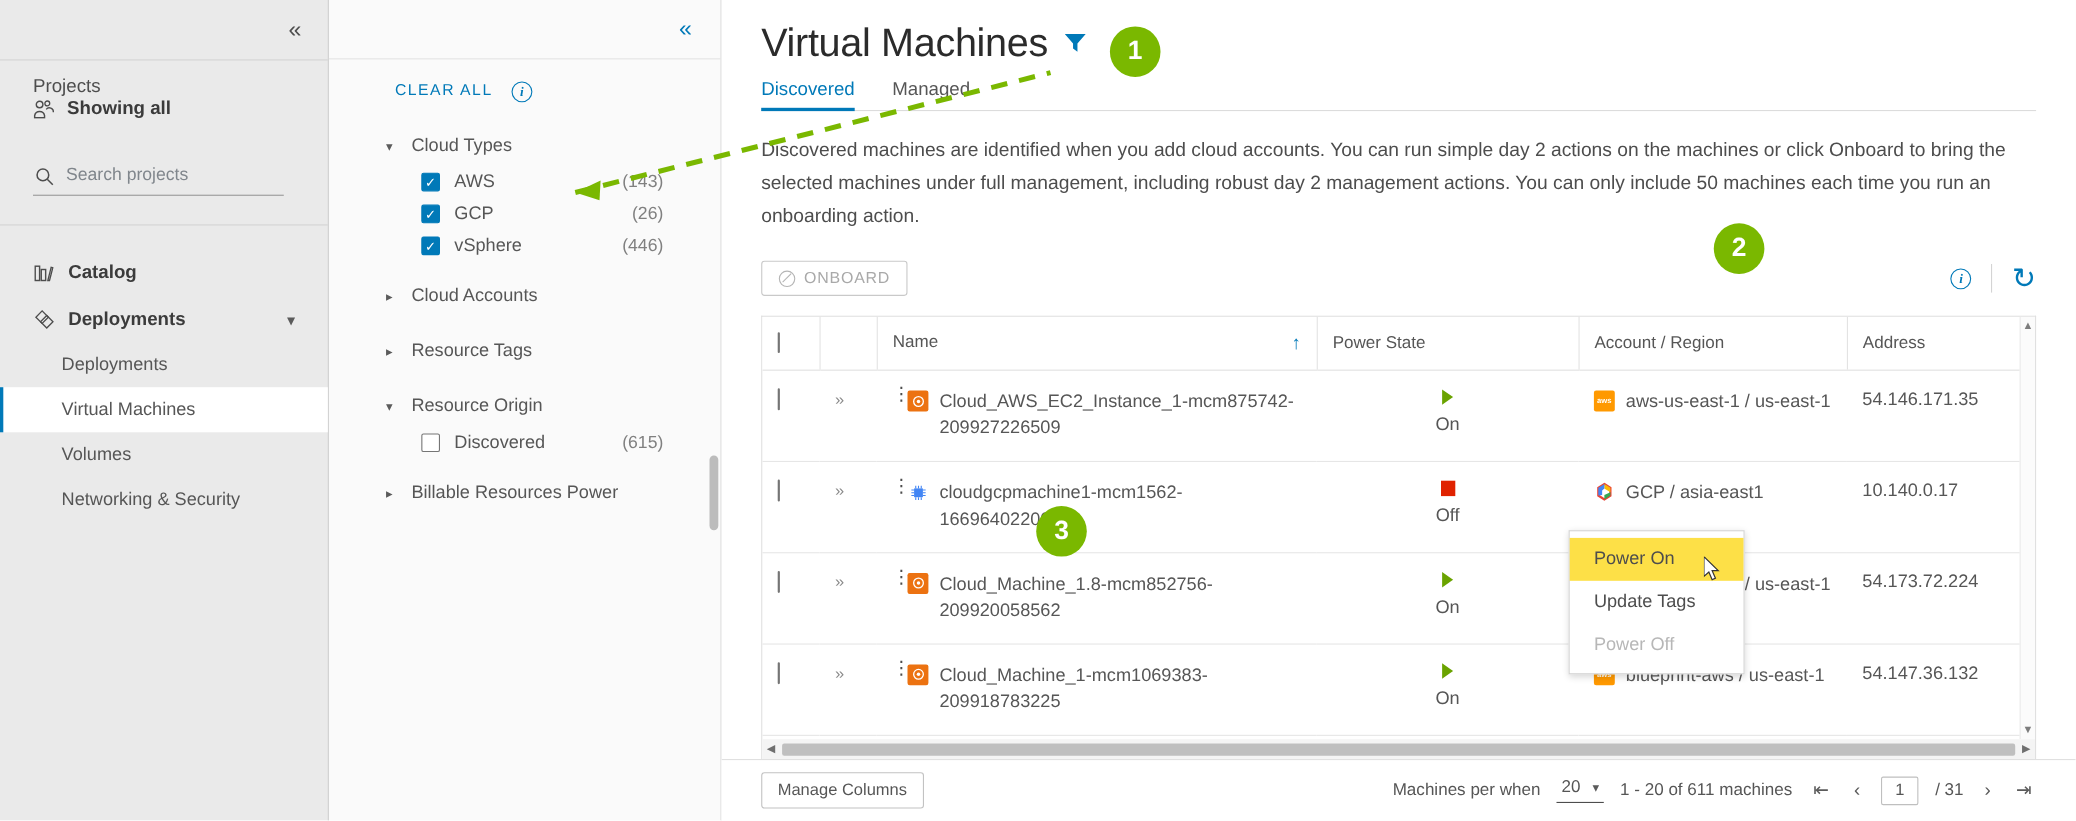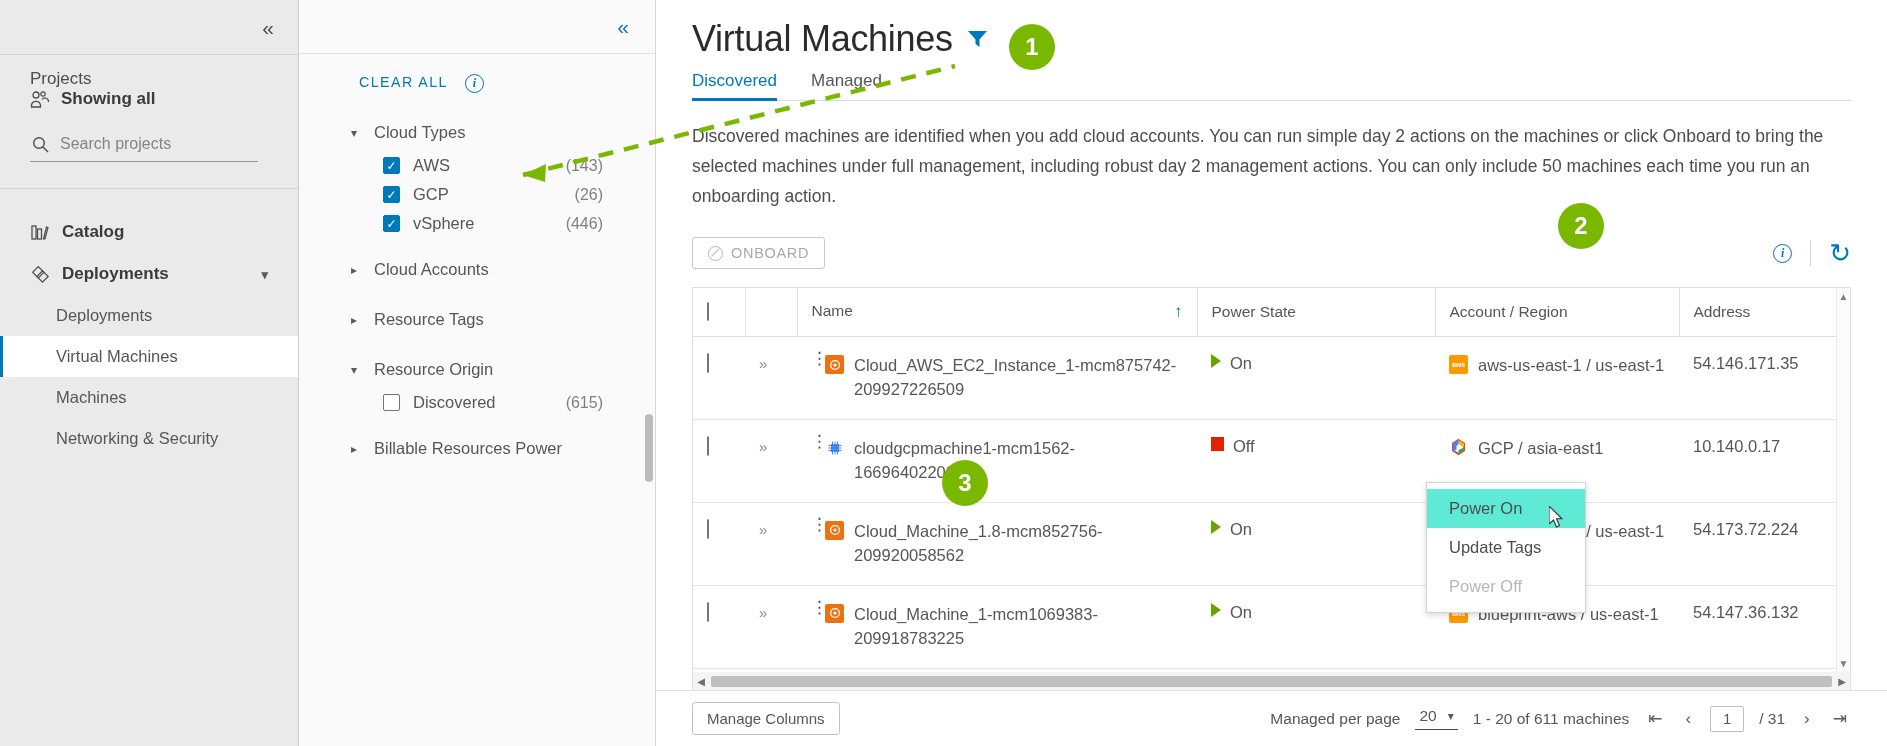--- a/index.html
+++ b/index.html
@@ -19,21 +19,21 @@
     border-right: 1px solid #cccccc;
     display: flex; flex-direction: column;
   }
   .leftnav-top {
     height: 54px; display: flex; align-items: center; justify-content: flex-end;
     padding-right: 26px;
   }
   .dbl-chevron { font-size: 21px; color: #4d4d4d; line-height: 1; letter-spacing: -2px; cursor: pointer; }
   .projects-block { padding: 14px 30px 26px 30px; border-top: 1px solid #d3d3d3; }
   .projects-title { font-size: 17px; color: #4d4d4d; font-weight: 400;}
-  .showing-all { display: flex; align-items: center; gap: 11px; font-size: 17px; color: #3b3b3b; font-weight: 600; margin-bottom: 25px;}
+  .showing-all { display: flex; align-items: center; gap: 11px; font-size: 17px; color: #3b3b3b; font-weight: 600; margin-bottom: 41px;}
   .search-projects { display:flex; align-items:center; gap: 10px; border-bottom: 1px solid #9a9a9a; padding-bottom: 7px; width: 228px; }
   .search-projects input {
     border: none; background: transparent; outline: none;
     font-size: 16px; color: #6b6b6b; font-family: "Liberation Sans", sans-serif; width: 100%;
   }
   .search-projects input::placeholder { color: #80868c; }
   .nav-sep { border-top: 1px solid #d3d3d3; }
   .nav-list { padding-top: 22px; }
   .nav-item {
     display: flex; align-items: center; gap: 12px;
@@ -132,21 +132,21 @@
   .col-power { width: 238px; } .col-acct { width: 244px; } .col-addr { width: auto;}
   .hcbx { width: 17px; height: 17px; border: 1.4px solid #757575; border-radius: 2px; background:#fff;}
   .sort-arrow { color: #0079b8; font-size: 17px; float: right; }
   .expand { color: #8a8a8a; font-size: 15px; letter-spacing: -2px; cursor:pointer;}
   .kebab { color: #4d4d4d; font-size: 17px; line-height: 0.6; letter-spacing:0; cursor:pointer; width:14px; display:inline-block; text-align:center;}
   .name-cell { display: flex; align-items: flex-start; gap: 0; }
   .name-txt { display:inline-block; line-height:1.45; word-break: break-word;}
   .tile { width: 19px; height: 19px; flex:0 0 19px; border-radius: 2px; display:inline-flex; align-items:center; justify-content:center; margin-right: 10px; margin-top:1px;}
   .tile.aws-orange { background: #ec7211; }
   .tile.gcp-chip { background: #ffffff; }
-  .pwr { display: flex; gap: 9px; }
+  .pwr { display: flex; align-items: center; gap: 9px; flex-direction: column; }
   .tri-on { width:0; height:0; border-left: 10px solid #6aa300; border-top: 7px solid transparent; border-bottom: 7px solid transparent;}
   .sq-off { width: 13px; height: 14px; background: #e02200; }
   .acct-cell { display:flex; align-items:flex-start; gap: 10px; }
   .aws-badge { width:19px; height:19px; background:#ff9900; border-radius:2px; flex:0 0 19px; display:flex;align-items:center;justify-content:center; margin-top:1px;}
   .aws-badge span { font-size: 7px; color:#fff; font-weight:bold;}
   .gcp-badge { width:19px; height:19px; flex:0 0 19px; margin-top:1px;}
   .acct-txt { line-height:1.45; word-break: break-word;}
 
   
   .grid-vscroll { position:absolute; right:0; top:0; width:14px; bottom:18px; background:#fbfbfb; border-left:1px solid #eaeaea;}
@@ -180,21 +180,21 @@
   }
   .anno-svg { position: absolute; left:0; top:0; width: 1887px; height: 746px; pointer-events:none; z-index: 55;}
 
   
   .ctxmenu {
     position: absolute; left: 770px; top: 482px; width: 160px;
     background: #fff; border: 1px solid #d4d4d4; box-shadow: 0 2px 6px rgba(0,0,0,0.16);
     z-index: 58; padding: 6px 0;
   }
   .ctxmenu .mi { padding: 10px 22px; font-size: 16.5px; color: #4d4d4d; cursor: pointer;}
-  .ctxmenu .mi.hover { background: #5eead4; }
+  .ctxmenu .mi.hover { background: #fde047; }
   .ctxmenu .mi.disabled { color: #b7b7b7; cursor: default;}
   .cursor-arrow { position:absolute; left: 893px; top: 506px; z-index: 70;}
 </style>
 </head>
 <body>
 
 <div class="app">
 
   <div class="leftnav">
     <div class="leftnav-top">
@@ -245,21 +245,21 @@
         <span>Deployments</span>
         <span class="chev-right">▾</span>
       </div>
       <div class="nav-item sub">
         <span>Deployments</span>
       </div>
       <div class="nav-item sub active">
         <span>Virtual Machines</span>
       </div>
       <div class="nav-item sub">
-        <span>Machines</span>
+        <span>Volumes</span>
       </div>
       <div class="nav-item sub">
         <span>Networking &amp; Security</span>
       </div>
     </div>
   </div>
 
   <div class="filterpanel">
     <div class="filter-top">
       <span class="dbl-chevron">«</span>
@@ -570,21 +570,21 @@
           <span class="larr">◀</span>
           <span class="grid-hthumb"></span>
           <span class="rarr">▶</span>
         </div>
       </div>
     </div>
 
     <div class="footer">
       <button class="manage-cols">Manage Columns</button>
       <div class="pager">
-        <span>Managed per page</span>
+        <span>Machines per when</span>
         <span class="per-page-select">
           <span>20</span>
           <span class="cv">▾</span>
         </span>
         <span>1 - 20 of 611 machines</span>
         <span class="pg-btn">⇤</span>
         <span class="pg-btn">‹</span>
         <input class="pg-input" type="text" value="1" style="">
         <span class="pg-total">/ 31</span>
         <span class="pg-btn">›</span>

